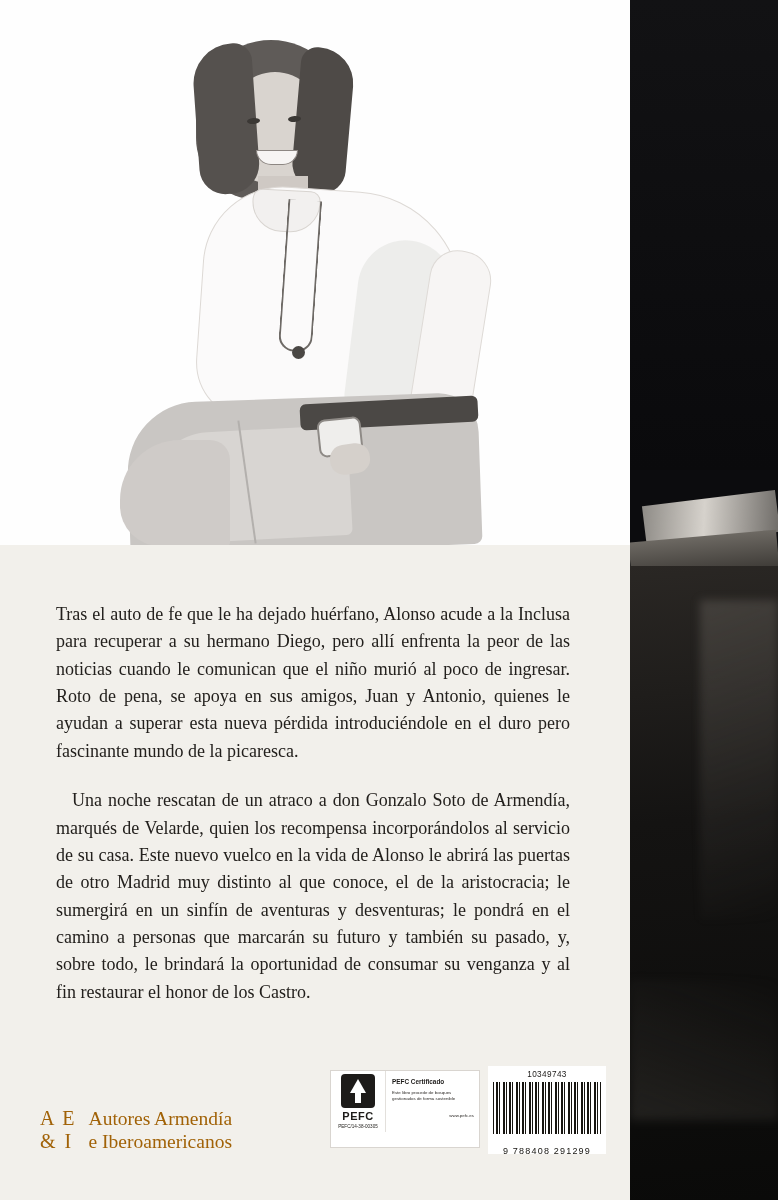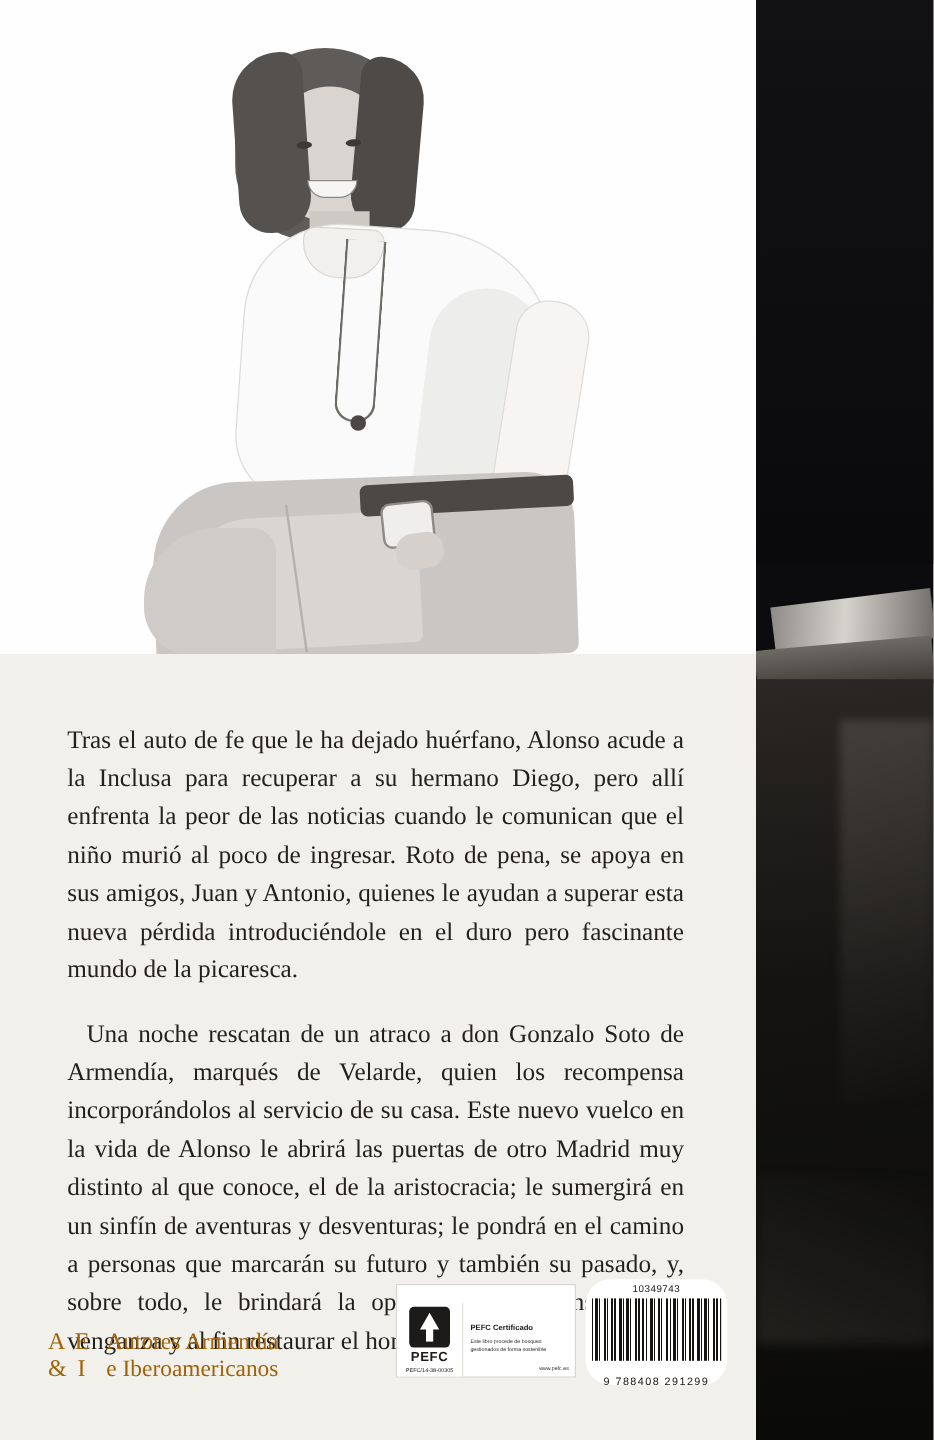--- a/index.html
+++ b/index.html
@@ -210,21 +210,21 @@
     border-radius: 60px 20px 4px 40px;
   }
 
   
   .blurb {
     padding: 56px 60px 0 56px;
     color: #23201d;
   }
   .blurb p {
     margin: 0 0 22px 0;
-    font-size: 21px;
+    font-size: 18px;
     line-height: 1.52;
     text-align: justify;
     text-indent: 0;
   }
   .blurb p + p { text-indent: 16px; }
 
   
   .footer {
     position: absolute;
     left: 0; bottom: 0;
@@ -253,21 +253,21 @@
 
   
   .pefc {
     position: absolute;
     left: 330px; bottom: 52px;
     width: 148px; height: 76px;
     background: #ffffff;
     border: 1px solid #d9d5d0;
     display: flex;
     flex-direction: row;
-    align-items: flex-end;
+    align-items: flex-start;
   }
   .pefc-left {
     width: 54px;
     background: #ffffff;
     border-right: 1px solid #e3e0dc;
     display: flex;
     flex-direction: column;
     align-items: center;
     justify-content: center;
     padding: 3px 0;
@@ -338,21 +338,20 @@
   }
 
   
   .barcode-box {
     position: absolute;
     left: 488px; bottom: 46px;
     width: 118px; height: 88px;
     background: #ffffff;
     padding: 4px 5px 2px 5px;
     box-sizing: border-box;
-    border-radius: 21px;
   }
   .barcode-id {
     font-family: "Liberation Sans", sans-serif;
     font-size: 8.2px;
     color: #1a1816;
     text-align: center;
     letter-spacing: 0.4px;
     margin-bottom: 3px;
   }
   .barcode-bars {

